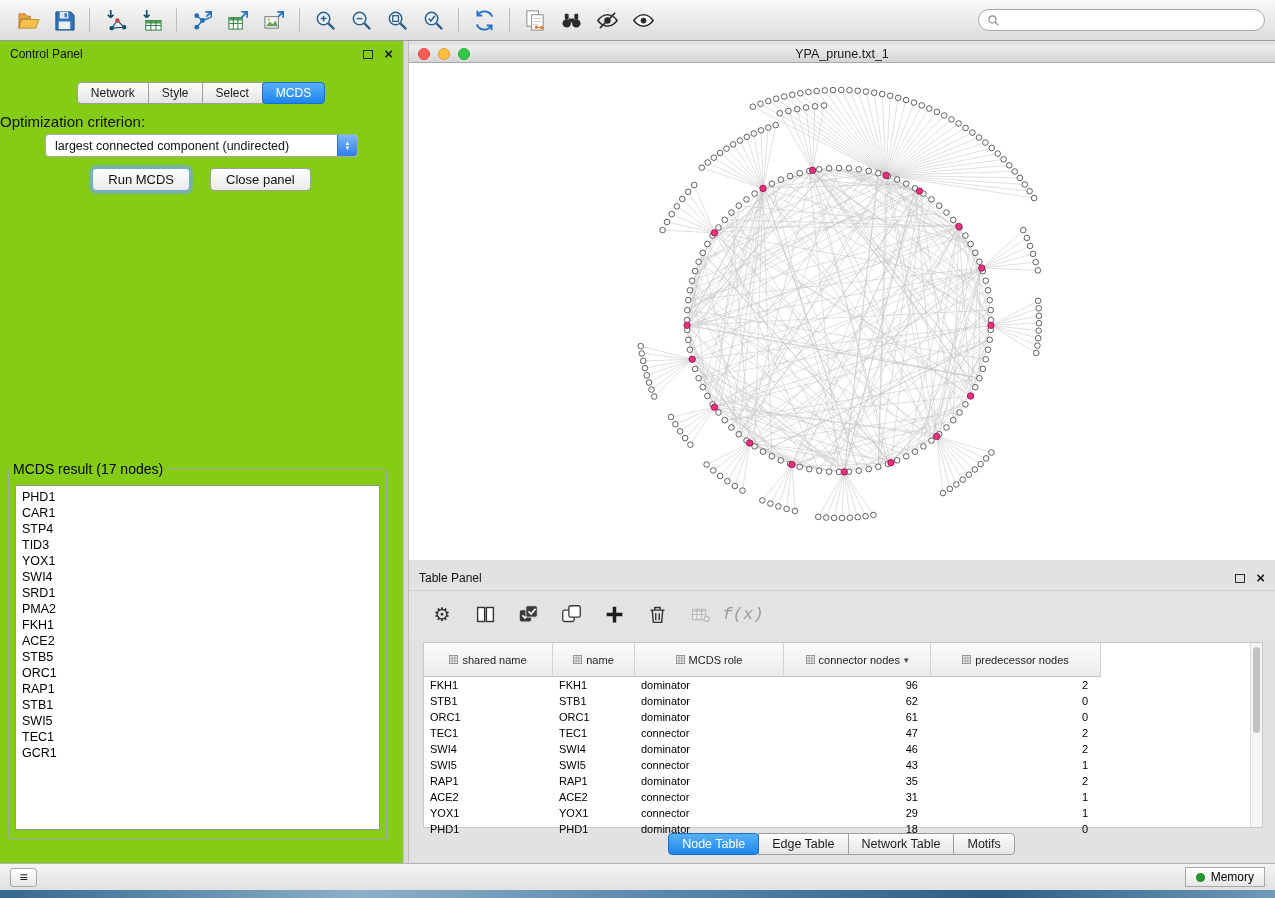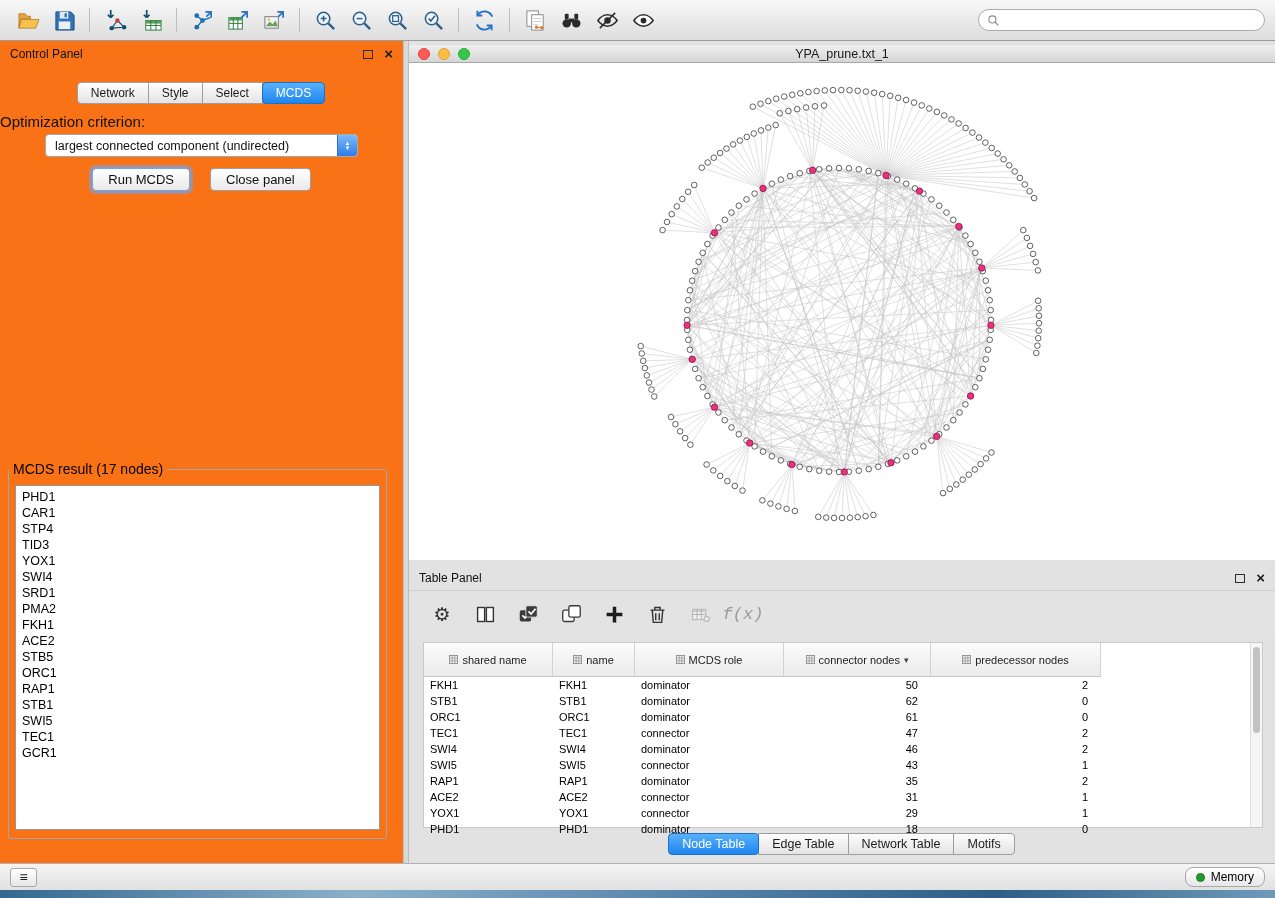--- a/index.html
+++ b/index.html
@@ -12,21 +12,21 @@
     background:linear-gradient(#f8f8f8,#dddddd);border-bottom:1px solid #9b9b9b;
     display:flex;align-items:center;padding:0 10px}
   .tbtn{width:36px;height:32px;display:flex;align-items:center;justify-content:center;flex:none}
   .tbtn svg{width:23px;height:23px}
   .tsep{width:1px;height:24px;background:#bdbdbd;margin:0 7px;flex:none}
   .search-box{margin-left:auto;width:287px;height:22px;border:1px solid #ababab;border-radius:12px;
     background:#fff;display:flex;align-items:center;padding:0 8px;gap:5px}
   .search-box input{border:none;outline:none;flex:1;font-size:12px;background:transparent}
 
   
-  .control-panel{position:absolute;left:0;top:41px;width:403px;height:822px;background:#f97316}
+  .control-panel{position:absolute;left:0;top:41px;width:403px;height:822px;background:#84cc16}
   .v-splitter{position:absolute;left:403px;top:41px;width:6px;height:822px;background:#d9d9d9;
     border-left:1px solid #c2c2c2;border-right:1px solid #bdbdbd}
   .cp-header{height:26px;display:flex;align-items:center;padding:0 10px;font-size:12px}
   .win-btns{margin-left:auto;display:flex;gap:11px;align-items:center}
   .float-btn{width:10px;height:9px;border:1.5px solid #2e2e2e;background:transparent}
   .close-btn{font-size:15px;font-weight:bold;color:#1c1c1c;line-height:12px}
   .cp-tabs{display:flex;justify-content:center;margin-top:15px}
   .cp-tab,.t-tab{font-size:12px;padding:3px 13px;border:1px solid #9e9e9e;margin-left:-1px;
     background:linear-gradient(#fdfdfd,#e4e4e4);color:#1c1c1c;white-space:nowrap}
   .cp-tab:first-child,.t-tab:first-child{border-radius:4px 0 0 4px}
@@ -88,21 +88,21 @@
   .table-tabs{position:absolute;left:0;right:0;top:792px;display:flex;justify-content:center}
   .t-tab{font-size:12.5px}
 
   
   .status-bar{position:absolute;left:0;top:863px;width:1275px;height:27px;
     background:linear-gradient(#f4f4f4,#e1e1e1);border-top:1px solid #b2b2b2;
     display:flex;align-items:center;padding:0 10px}
   .menu-btn{width:27px;height:19px;border:1px solid #a8a8a8;border-radius:3px;
     background:linear-gradient(#fff,#e7e7e7);display:flex;align-items:center;justify-content:center;
     font-size:14px;color:#222}
-  .memory-btn{margin-left:auto;height:20px;border:1px solid #a8a8a8;border-radius:8px;
+  .memory-btn{margin-left:auto;height:20px;border:1px solid #a8a8a8;border-radius:0;
     background:linear-gradient(#fff,#e7e7e7);display:flex;align-items:center;gap:6px;padding:0 10px;font-size:12px}
   .mem-dot{width:9px;height:9px;border-radius:50%;background:#1f9d2c;border:1px solid #157a20}
   .wallpaper{position:absolute;left:0;top:890px;width:1275px;height:8px;
     background:linear-gradient(90deg,#35688f,#8cb0c8 28%,#5b87ac 52%,#2f5d85 78%,#6f9ab8)}
 </style>
 </head>
 <body>
 
 <div class="toolbar">
   <button class="tbtn">
@@ -1034,21 +1034,21 @@
             <path d="M0.5 3.5h9M0.5 6.5h9M3.5 0.5v9M6.5 0.5v9" stroke="#909090" stroke-width="0.8"></path>
           </svg>
         <span>predecessor nodes</span>
       </div>
     </div>
     <div id="trows">
         <div class="trow">
           <div class="tcell w0">FKH1</div>
           <div class="tcell w1">FKH1</div>
           <div class="tcell w2">dominator</div>
-          <div class="tcell w3 num">50</div>
+          <div class="tcell w3 num">96</div>
           <div class="tcell w4 num">2</div>
         </div>
         <div class="trow">
           <div class="tcell w0">STB1</div>
           <div class="tcell w1">STB1</div>
           <div class="tcell w2">dominator</div>
           <div class="tcell w3 num">62</div>
           <div class="tcell w4 num">0</div>
         </div>
         <div class="trow">

